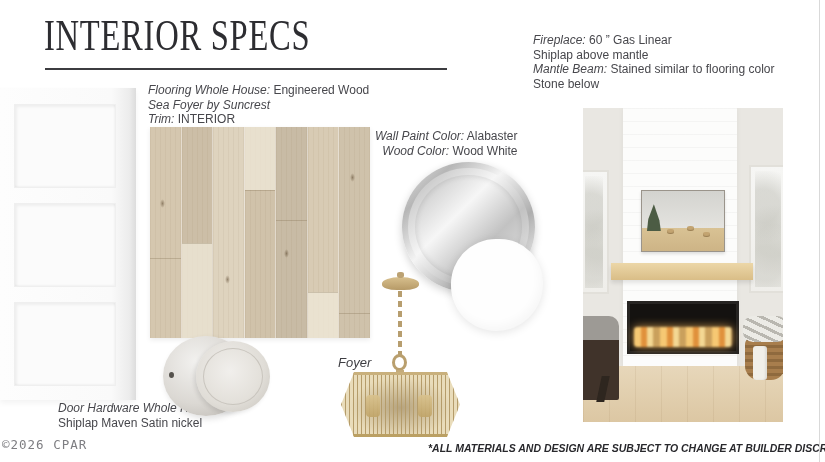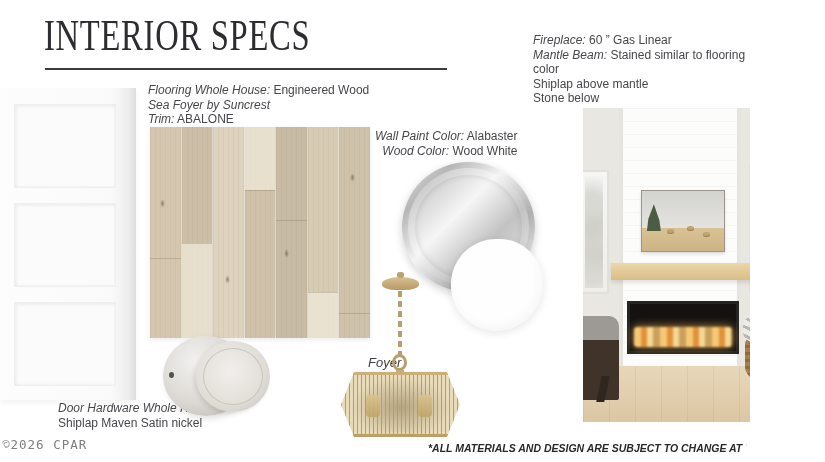--- a/index.html
+++ b/index.html
@@ -1,33 +1,33 @@
 <!DOCTYPE html>
 <html><head>
 <meta charset="utf-8">
 <style>
   * { margin:0; padding:0; box-sizing:border-box; }
   html,body { background:#ffffff; }
   body { font-family:"Liberation Sans", sans-serif; color:#434347; }
-  .board { position:relative; width:750px; height:462px; background:#ffffff; overflow:hidden;border-radius:31px; }
+  .board { position:relative; width:825px; height:462px; background:#ffffff; overflow:hidden; }
 
   
   .title { position:absolute; left:44px; top:10px; font-family:"Liberation Serif", serif;
            font-size:44px; font-weight:400; letter-spacing:1px; color:#2d2d31;
            transform:scaleX(0.74); transform-origin:left center; white-space:nowrap; }
   .title-rule { position:absolute; left:45px; top:68px; width:402px; height:2px; background:#3c3c40; }
 
   
   .specblock { position:absolute; font-size:12px; line-height:14.5px; color:#47474c; }
   .specblock .lbl { font-style:italic; }
   .fireplace-spec { left:533px; top:33px; }
   .flooring-spec  { left:148px; top:83px; }
   .paint-spec     { left:375px; top:129px;text-align:right; }
   .doorhw-spec    { left:58px;  top:401px; }
-  .foyer-label { position:absolute; left:368px; top:355px; font-size:13px; font-style:italic; color:#3d3d42; }
+  .foyer-label { position:absolute; left:338px; top:355px; font-size:13px; font-style:italic; color:#3d3d42; }
 
   
   .copyright { position:absolute; left:2px; top:437px; font-family:"DejaVu Sans Mono", monospace;
                font-size:12.5px; letter-spacing:1px; color:#7e7e82; }
   .disclaimer { position:absolute; left:428px; top:442px; width:368px; font-size:10.5px;
                 font-weight:bold; font-style:italic; color:#28282c; white-space:nowrap; }
   .page-edge { position:absolute; left:819px; top:0; width:1px; height:462px; background:#d9d9d9; }
 
   
   .door { position:absolute; left:0; top:88px; width:136px; height:312px;
@@ -155,29 +155,29 @@
 </head>
 <body>
 
 <div class="board">
 
   <div class="title">INTERIOR SPECS</div>
   <div class="title-rule"></div>
 
   <div class="specblock fireplace-spec">
     <div><span class="lbl">Fireplace:</span> <span>60 ” Gas Linear</span></div>
+    <div>Shiplap above mantle</div>
     <div><span class="lbl">Mantle Beam:</span> <span>Stained similar to flooring color</span></div>
-    <div>Shiplap above mantle</div>
     <div>Stone below</div>
   </div>
 
   <div class="specblock flooring-spec">
     <div><span class="lbl">Flooring Whole House:</span> <span>Engineered Wood</span></div>
     <div class="lbl">Sea Foyer by Suncrest</div>
-    <div><span class="lbl">Trim:</span> <span>ABALONE</span></div>
+    <div><span class="lbl">Trim:</span> <span>INTERIOR</span></div>
   </div>
 
   <div class="specblock paint-spec">
     <div><span class="lbl">Wall Paint Color:</span> <span>Alabaster</span></div>
     <div><span class="lbl">Wood Color:</span> <span>Wood White</span></div>
   </div>
 
   <div class="specblock doorhw-spec">
     <div class="lbl">Door Hardware Whole House:</div>
     <div>Shiplap Maven Satin nickel</div>

